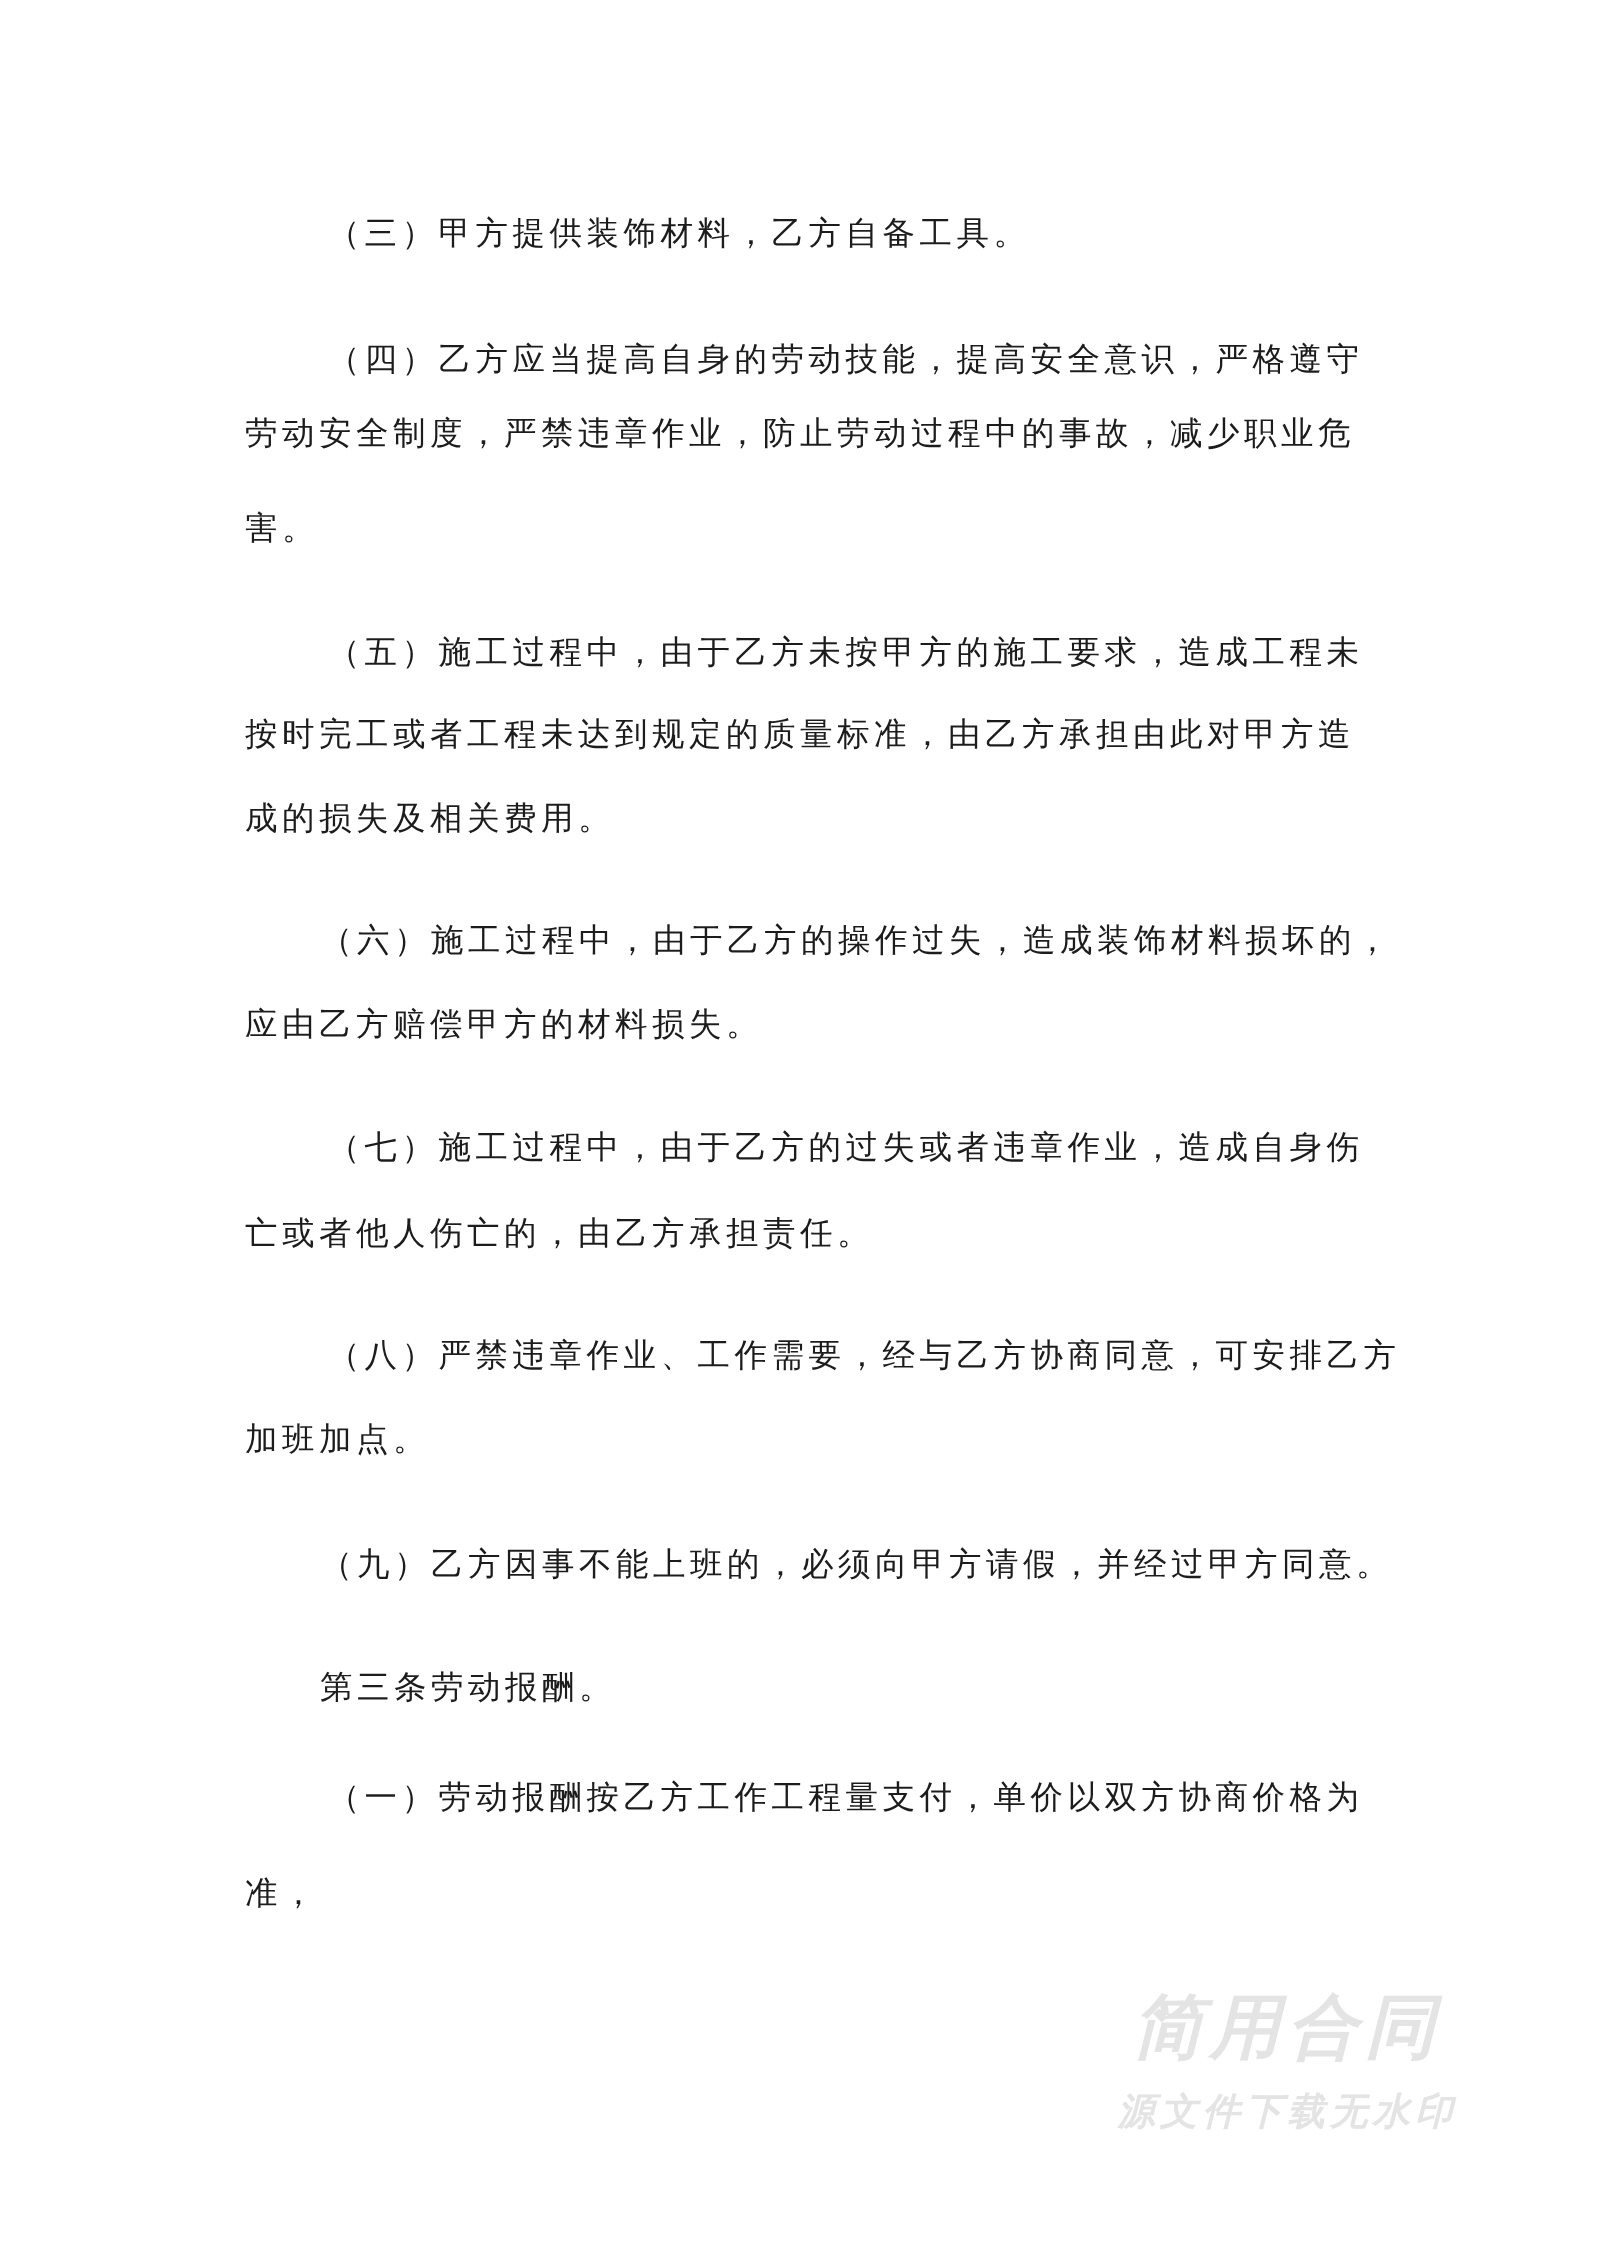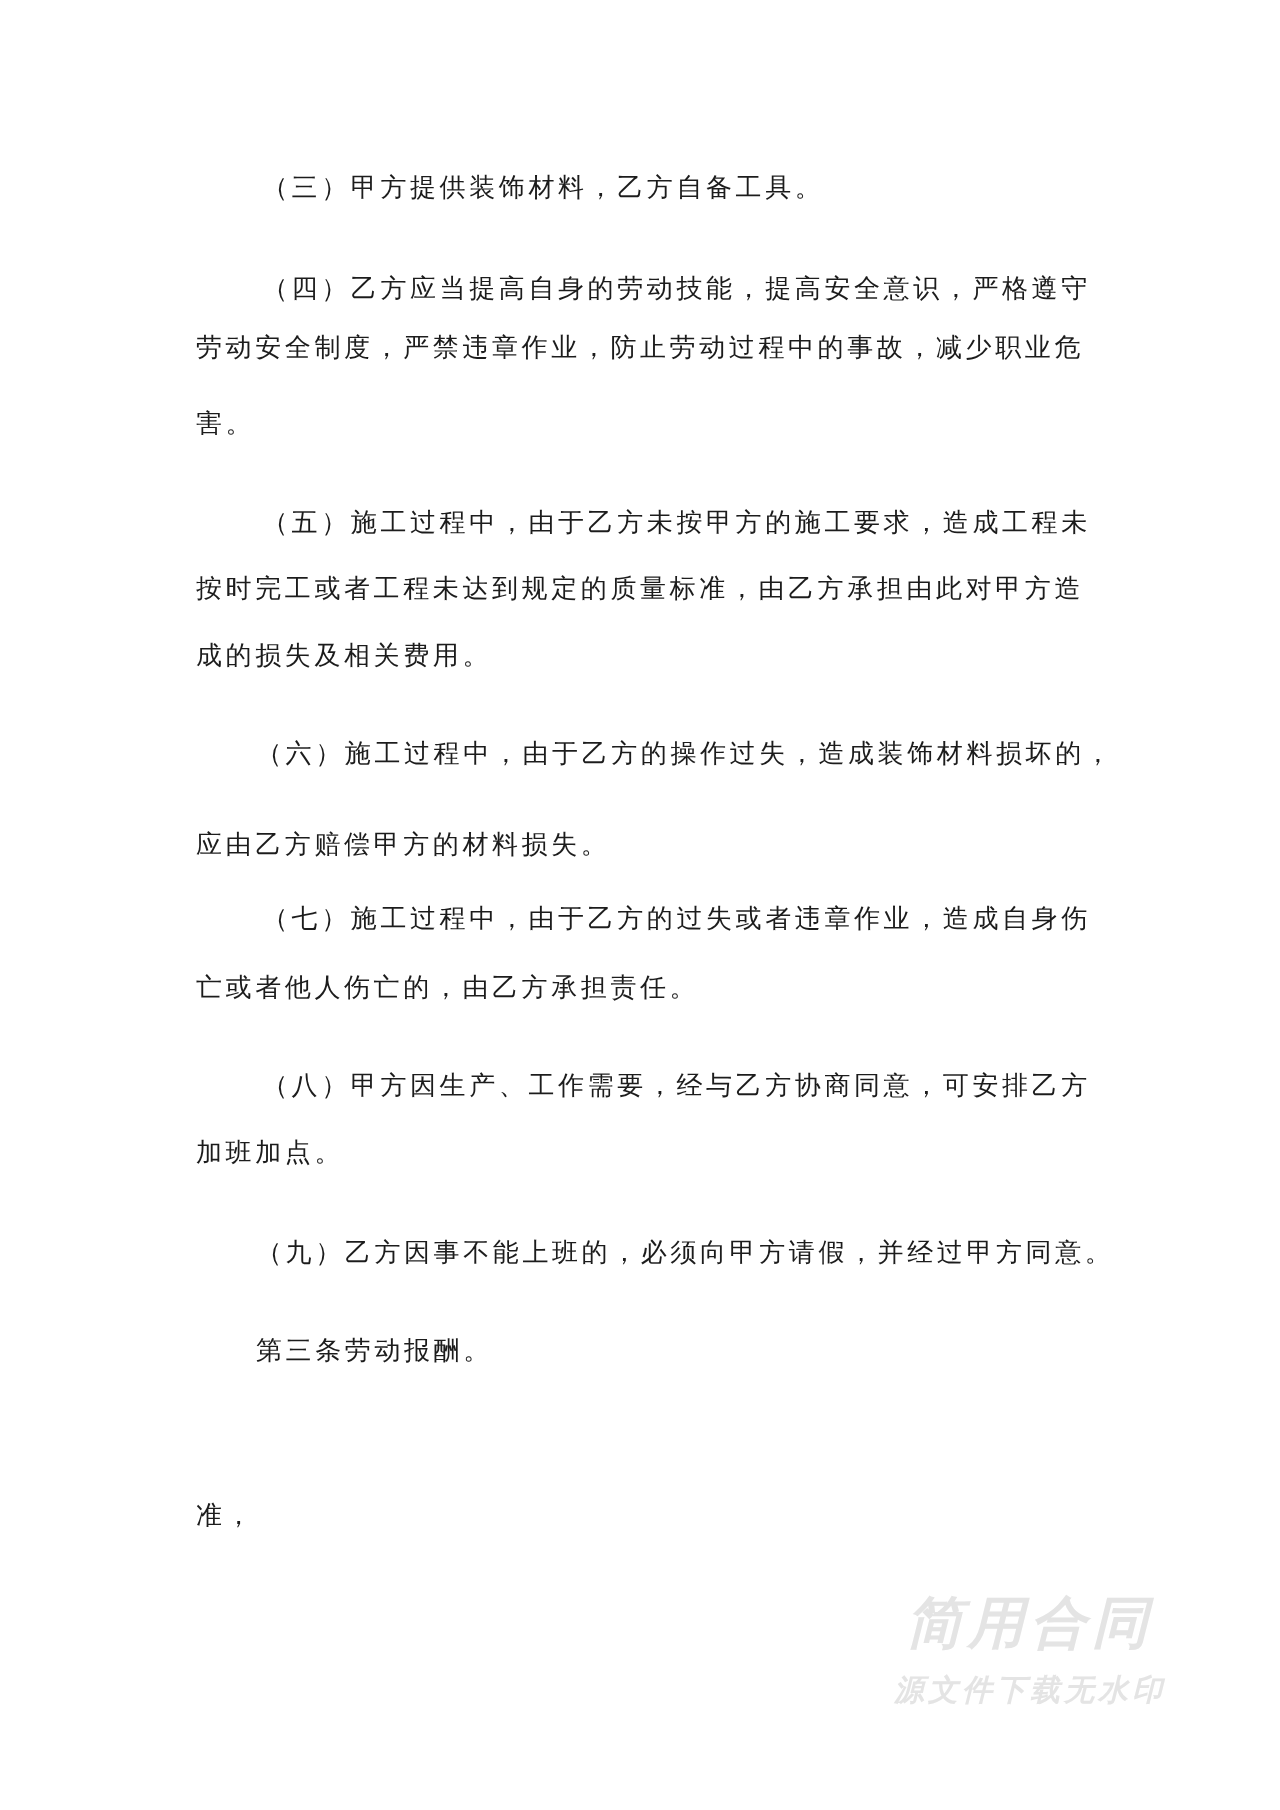--- a/index.html
+++ b/index.html
@@ -65,32 +65,33 @@
 
   <div class="line" style="left:262px; top:288px;">（四）乙方应当提高自身的劳动技能，提高安全意识，严格遵守</div>
   <div class="line" style="left:196px; top:347px;">劳动安全制度，严禁违章作业，防止劳动过程中的事故，减少职业危</div>
   <div class="line" style="left:196px; top:423px;">害。</div>
 
   <div class="line" style="left:262px; top:522px;text-align:center;">（五）施工过程中，由于乙方未按甲方的施工要求，造成工程未</div>
   <div class="line" style="left:196px; top:588px;">按时完工或者工程未达到规定的质量标准，由乙方承担由此对甲方造</div>
   <div class="line" style="left:196px; top:655px;">成的损失及相关费用。</div>
 
   <div class="line" style="left:256px; top:753px;">（六）施工过程中，由于乙方的操作过失，造成装饰材料损坏的，</div>
-  <div class="line" style="left:196px; top:820px;margin-top:24px;">应由乙方赔偿甲方的材料损失。</div>
+  <div class="line" style="left:196px; top:820px;">应由乙方赔偿甲方的材料损失。</div>
 
   <div class="line" style="left:262px; top:918px;">（七）施工过程中，由于乙方的过失或者违章作业，造成自身伤</div>
   <div class="line" style="left:196px; top:987px;">亡或者他人伤亡的，由乙方承担责任。</div>
 
-  <div class="line" style="left:262px; top:1085px;">（八）甲方因生产、工作需要，经与乙方协商同意，可安排乙方</div>
+  <div class="line" style="left:262px; top:1085px;">（八）严禁违章作业、工作需要，经与乙方协商同意，可安排乙方</div>
   <div class="line" style="left:196px; top:1152px;">加班加点。</div>
 
   <div class="line" style="left:256px; top:1252px;">（九）乙方因事不能上班的，必须向甲方请假，并经过甲方同意。</div>
 
   <div class="line" style="left:256px; top:1350px;">第三条劳动报酬。</div>
 
+  <div class="line" style="left:262px; top:1438px;">（一）劳动报酬按乙方工作工程量支付，单价以双方协商价格为</div>
   <div class="line" style="left:196px; top:1515px;">准，</div>
 
   <div class="watermark">
     <div class="wm-title">简用合同</div>
     <div class="wm-sub">源文件下载无水印</div>
   </div>
 
 </div>
 
 </body></html>

